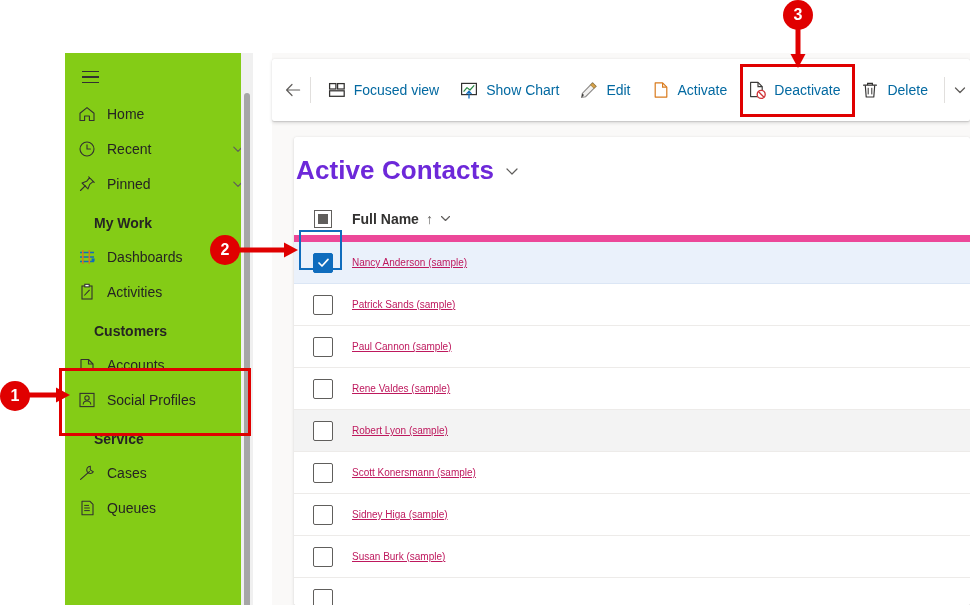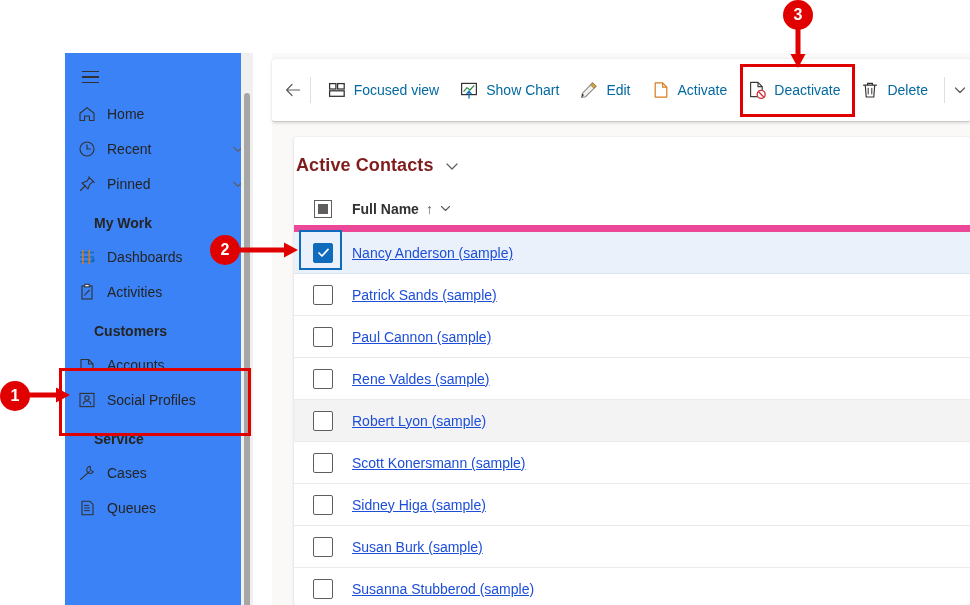--- a/index.html
+++ b/index.html
@@ -14,21 +14,21 @@
     position: relative;
     width: 970px; height: 605px;
     background: #ffffff;
   }
 
   
   .sidebar {
     position: absolute;
     left: 65px; top: 53px;
     width: 188px; height: 552px;
-    background: #3b82f6;
+    background: #84cc16;
     overflow: hidden;
   }
   .hamburger {
     position: absolute;
     left: 12px; top: 11px;
     width: 26px; height: 26px;
     display: flex; flex-direction: column;
     justify-content: center; align-items: center; gap: 4px;
     cursor: pointer;
   }
@@ -122,21 +122,21 @@
     border-radius: 2px;
     box-shadow: 0 0.3px 0.9px rgba(0,0,0,0.10), 0 1.6px 3.6px rgba(0,0,0,0.13);
     overflow: hidden;
   }
   .view-title {
     display: flex; align-items: center;
     padding: 18px 0 0 0; margin-left: 2px;
     cursor: pointer;
   }
   .view-title .vt-text {
-    font-size: 18px; font-weight: bold; color: #7f1d1d;
+    font-size: 26px; font-weight: bold; color: #6d28d9;
     letter-spacing: 0.1px;
   }
   .view-title .vt-chev { margin-left: 10px; display:flex; align-items:center; color:#605e5c;}
   .grid-head {
     display: flex; align-items: center;
     height: 40px; margin-top: 16px;
     border-bottom: 7px solid #ec4899;
   }
   .cell-check {
     width: 58px; flex: 0 0 58px;
@@ -170,21 +170,21 @@
     width: 20px; height: 20px;
     border: 1px solid #605e5c; background: #ffffff;
     border-radius: 2px;
     cursor: pointer;
   }
   .chk.checked {
     background: #0f6cbd; border-color: #0f6cbd;
     display: flex; align-items: center; justify-content: center;
   }
   .row-name {
-    font-size: 14px; color: #1d4ed8;
+    font-size: 10px; color: #be185d;
   }
   .row.selected .row-name,
   .row.hovered  .row-name { text-decoration: underline; }
 
   
   .ann-box {
     position: absolute;
     border: 3px solid #e00000;
     pointer-events: none;
     z-index: 40;
@@ -475,21 +475,20 @@
           <div class="row">
             <div class="cell-check">
               <div class="chk"></div>
             </div>
             <a class="row-name" href="#">Susan Burk (sample)</a>
           </div>
           <div class="row">
             <div class="cell-check">
               <div class="chk"></div>
             </div>
-            <a class="row-name" href="#">Susanna Stubberod (sample)</a>
           </div>
         </div>
     </div>
   </div>
 
   <div class="ann-box" style="left:59px; top:368px; width:192px; height:68px;"></div>
   <svg class="ann-arrow" style="left:24px; top:386px;" width="48" height="18" viewBox="0 0 48 18">
     <path d="M0 9 H36" stroke="#e00000" stroke-width="5" fill="none"></path>
     <path d="M46 9 L32 1.5 L32 16.5 Z" fill="#e00000"></path>
   </svg>

